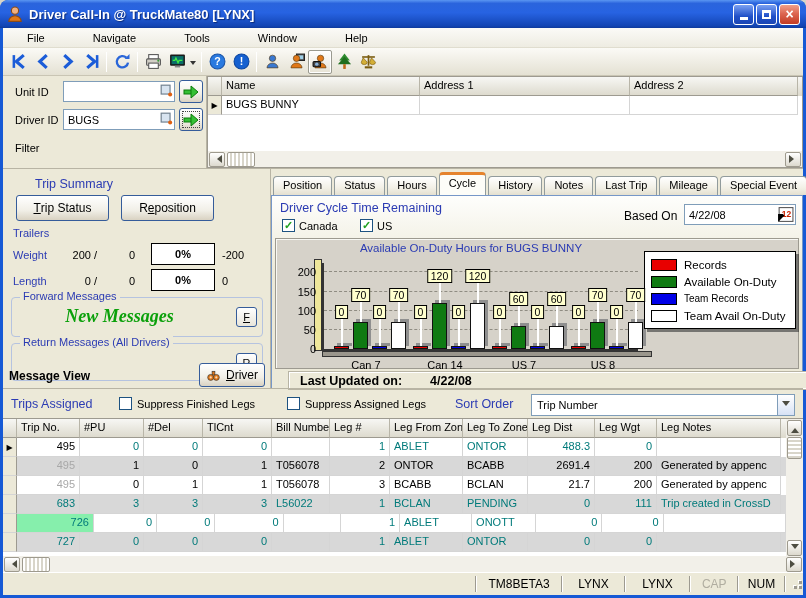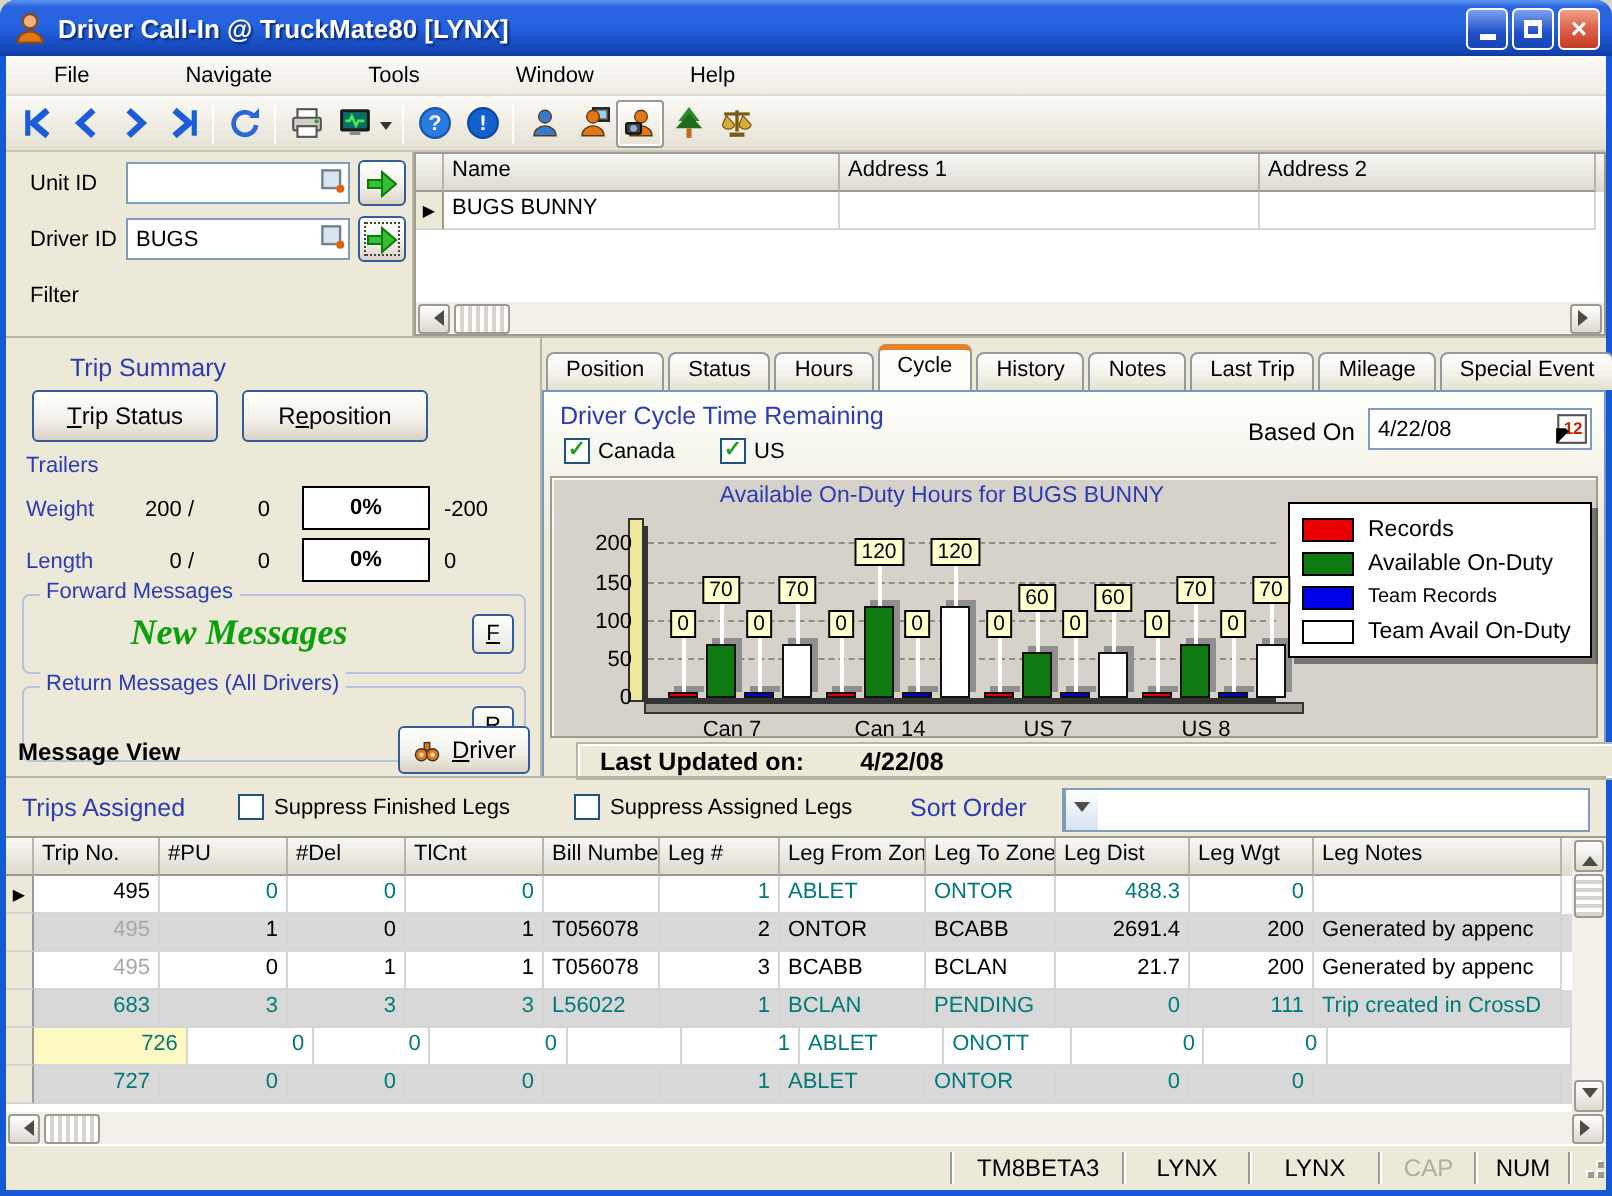--- a/index.html
+++ b/index.html
@@ -525,20 +525,21 @@
       <div style="position:absolute;left:116px;top:8px;display:flex;align-items:center;gap:5px;">
         <span class="checkbox"></span>
         <span>Suppress Finished Legs</span>
       </div>
       <div style="position:absolute;left:284px;top:8px;display:flex;align-items:center;gap:5px;">
         <span class="checkbox"></span>
         <span>Suppress Assigned Legs</span>
       </div>
       <div class="blue-label" style="position:absolute;left:452px;top:8px;font-size:12.5px;">Sort Order</div>
       <div style="position:absolute;left:528px;top:5px;width:264px;height:22px;border:1px solid #7f9db9;background:#fff;display:flex;align-items:center;">
+        <span style="flex:1;padding-left:5px;">Trip Number</span>
         <span style="width:17px;height:20px;border-left:1px solid #7f9db9;background:linear-gradient(180deg,#fff,#d7e2f5);display:flex;align-items:center;justify-content:center;">
             <i class="tri-d" style="margin:0;"></i>
           </span>
       </div>
     </div>
 
     <div id="tripstable">
         <div class="gh-row" style="width: 783px;">
           <div class="gh-cell" style="width: 14px;"></div>
           <div class="gh-cell" style="width: 63px;">Trip No.</div>
@@ -604,21 +605,21 @@
           <div class="g-cell" style="width: 58px; text-align: left; color: rgb(0, 122, 122); background: rgb(216, 216, 216);">L56022</div>
           <div class="g-cell" style="width: 60px; text-align: right; color: rgb(0, 122, 122); background: rgb(216, 216, 216);">1</div>
           <div class="g-cell" style="width: 73px; text-align: left; color: rgb(0, 122, 122); background: rgb(216, 216, 216);">BCLAN</div>
           <div class="g-cell" style="width: 65px; text-align: left; color: rgb(0, 122, 122); background: rgb(216, 216, 216);">PENDING</div>
           <div class="g-cell" style="width: 67px; text-align: right; color: rgb(0, 122, 122); background: rgb(216, 216, 216);">0</div>
           <div class="g-cell" style="width: 62px; text-align: right; color: rgb(0, 122, 122); background: rgb(216, 216, 216);">111</div>
           <div class="g-cell" style="width: 124px; text-align: left; color: rgb(0, 122, 122); background: rgb(216, 216, 216);">Trip created in CrossD</div>
         </div>
         <div class="g-row" style="width: 783px; background: rgb(255, 255, 255);">
           <div class="g-cell sel-cell" style="width: 14px; background: rgb(236, 233, 216); border-right: 1px solid rgb(157, 154, 144);"></div>
-          <div class="g-cell" style="width: 78px; text-align: right; color: rgb(0, 122, 122); background: #fef9c3;">726</div>
+          <div class="g-cell" style="width: 78px; text-align: right; color: rgb(0, 122, 122); background: #86efac;">726</div>
           <div class="g-cell" style="width: 64px; text-align: right; color: rgb(0, 122, 122); background: rgb(255, 255, 255);">0</div>
           <div class="g-cell" style="width: 59px; text-align: right; color: rgb(0, 122, 122); background: rgb(255, 255, 255);">0</div>
           <div class="g-cell" style="width: 69px; text-align: right; color: rgb(0, 122, 122); background: rgb(255, 255, 255);">0</div>
           <div class="g-cell" style="width: 58px; text-align: left; color: rgb(0, 122, 122); background: rgb(255, 255, 255);"></div>
           <div class="g-cell" style="width: 60px; text-align: right; color: rgb(0, 122, 122); background: rgb(255, 255, 255);">1</div>
           <div class="g-cell" style="width: 73px; text-align: left; color: rgb(0, 122, 122); background: rgb(255, 255, 255);">ABLET</div>
           <div class="g-cell" style="width: 65px; text-align: left; color: rgb(0, 122, 122); background: rgb(255, 255, 255);">ONOTT</div>
           <div class="g-cell" style="width: 67px; text-align: right; color: rgb(0, 122, 122); background: rgb(255, 255, 255);">0</div>
           <div class="g-cell" style="width: 62px; text-align: right; color: rgb(0, 122, 122); background: rgb(255, 255, 255);">0</div>
           <div class="g-cell" style="width: 124px; text-align: left; color: rgb(0, 122, 122); background: rgb(255, 255, 255);"></div>

